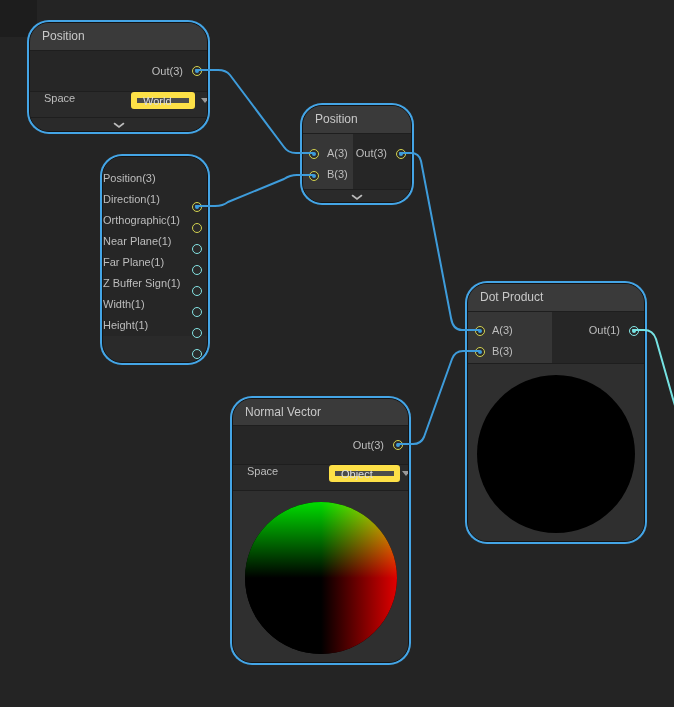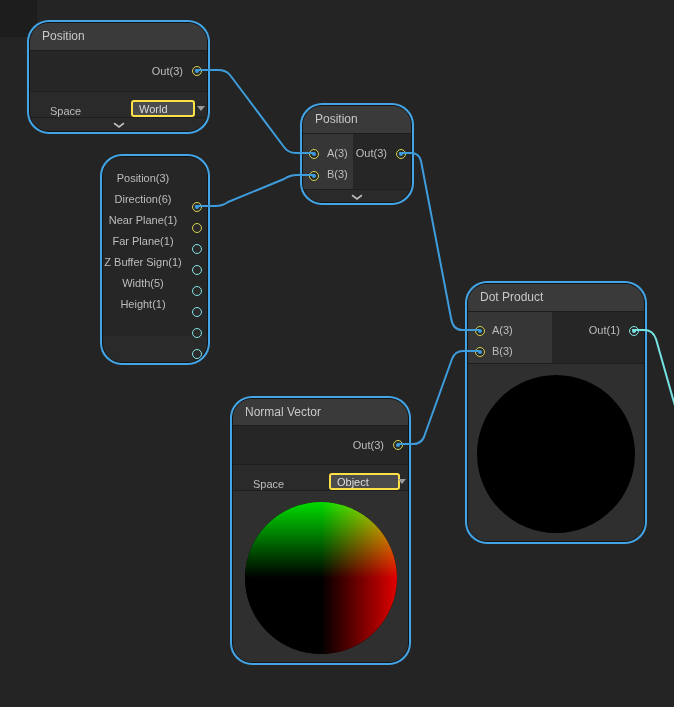--- a/index.html
+++ b/index.html
@@ -14,28 +14,28 @@
          background:var(--node-title-bg);border-bottom:1px solid var(--divider);
          color:var(--text);font-size:12px;}
   .sec{box-sizing:border-box;position:relative;}
   .out-sec{background:var(--output-area-bg);display:flex;align-items:center;justify-content:flex-end;padding-right:24px;}
   .port-sec{background:var(--output-area-bg);}
   .strip{position:absolute;left:0;top:0;bottom:0;background:var(--input-strip-bg);}
   .prow{position:relative;height:21px;line-height:21px;}
   .prow .plabel{display:block;}
   .plabel{font-size:11px;color:#bdbdbd;}
   .in .plabel{padding-left:24px;text-align:left;}
-  .out .plabel{padding-right:24px;text-align:center;}
+  .out .plabel{padding-right:24px;text-align:left;}
   .abs-out-label{position:absolute;right:24px;font-size:11px;color:#bdbdbd;line-height:21px;}
   .ctrl-row{background:var(--node-bg);border-top:1px solid var(--divider);
-            display:flex;align-items:flex-end;justify-content:space-between;padding-left:20px;}
+            display:flex;align-items:flex-start;justify-content:space-between;padding-left:14px;}
   .clabel{font-size:11px;color:#bdbdbd;}
   .dropdown{box-sizing:border-box;height:17px;background:var(--dropdown-bg);border-radius:3px;
             display:flex;align-items:center;justify-content:space-between;
-            padding:0 6px;font-size:11px;color:#dcdcdc;border:2px solid #fde047;gap:23px;}
+            padding:0 6px;font-size:11px;color:#dcdcdc;border:6px solid #fde047;gap:23px;}
   .caret{width:0;height:0;border-left:4px solid transparent;border-right:4px solid transparent;
          border-top:5px solid #9a9a9a;margin-left:6px;}
   .collapse{background:var(--node-bg);border-top:1px solid var(--divider);
             display:flex;align-items:center;justify-content:center;}
   .preview{background:var(--preview-bg);border-top:1px solid var(--divider);}
   .black-circle{width:158px;height:158px;border-radius:50%;background:#000;margin:11px auto 0;}
   .sphere{position:relative;width:152px;height:152px;border-radius:50%;overflow:hidden;background:#000;margin:11px auto 0;}
   .ch-r{position:absolute;inset:0;background:linear-gradient(to right,#000 50%,#e00000 100%);}
   .ch-g{position:absolute;inset:0;background:linear-gradient(to top,#000 50%,#00dc00 100%);mix-blend-mode:screen;}
 
@@ -78,33 +78,36 @@
     </div>
     <span class="port v3 connected" style="left:167px;top:48px"></span>
   </div>
 
   <div class="node" style="left:102px;top:156px;width:106px;height:207px">
     <div class="sec port-sec" style="height:179px;padding-top:11px">
       <div class="prow out">
           <span class="plabel">Position(3)</span>
         </div>
       <div class="prow out">
-          <span class="plabel">Direction(6)</span>
+          <span class="plabel">Direction(1)</span>
+        </div>
+      <div class="prow out">
+          <span class="plabel">Orthographic(1)</span>
         </div>
       <div class="prow out">
           <span class="plabel">Near Plane(1)</span>
         </div>
       <div class="prow out">
           <span class="plabel">Far Plane(1)</span>
         </div>
       <div class="prow out">
           <span class="plabel">Z Buffer Sign(1)</span>
         </div>
       <div class="prow out">
-          <span class="plabel">Width(5)</span>
+          <span class="plabel">Width(1)</span>
         </div>
       <div class="prow out">
           <span class="plabel">Height(1)</span>
         </div>
     </div>
     <span class="port v3 connected" style="left:94px;top:50px"></span>
     <span class="port v3" style="left:94px;top:71px"></span>
     <span class="port v1" style="left:94px;top:92px"></span>
     <span class="port v1" style="left:94px;top:113px"></span>
     <span class="port v1" style="left:94px;top:134px"></span>

